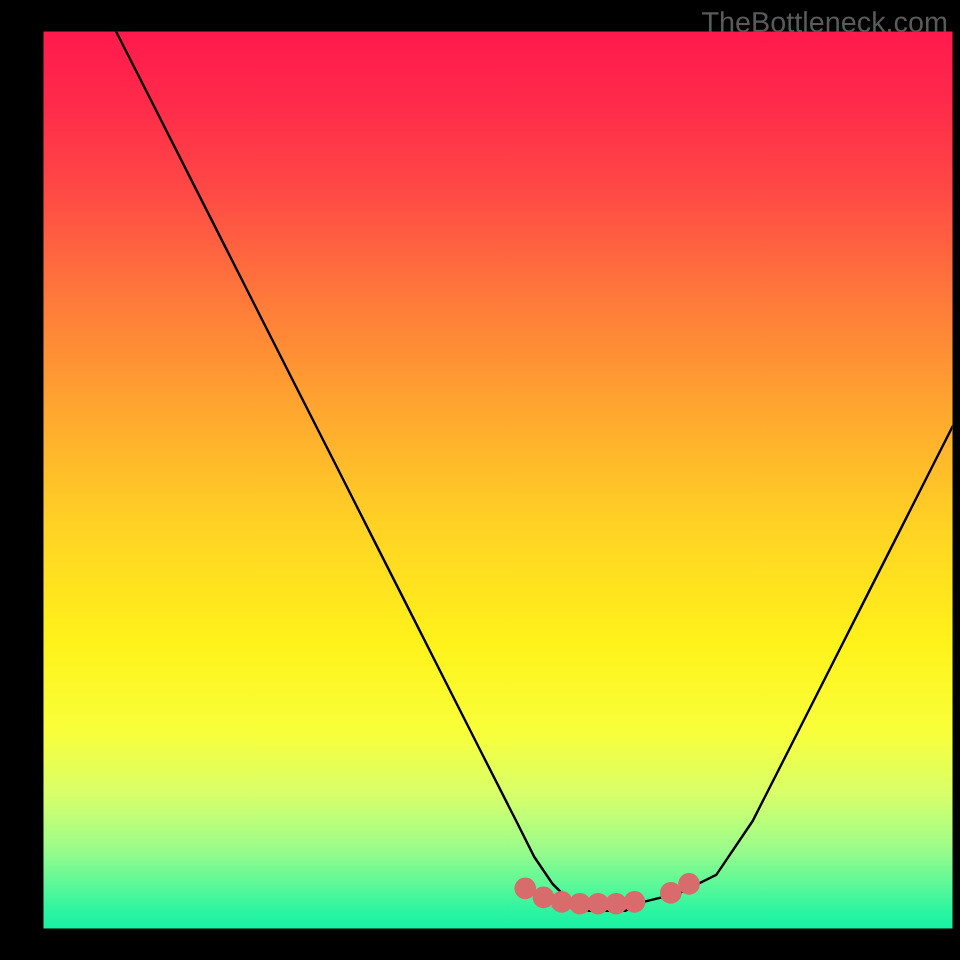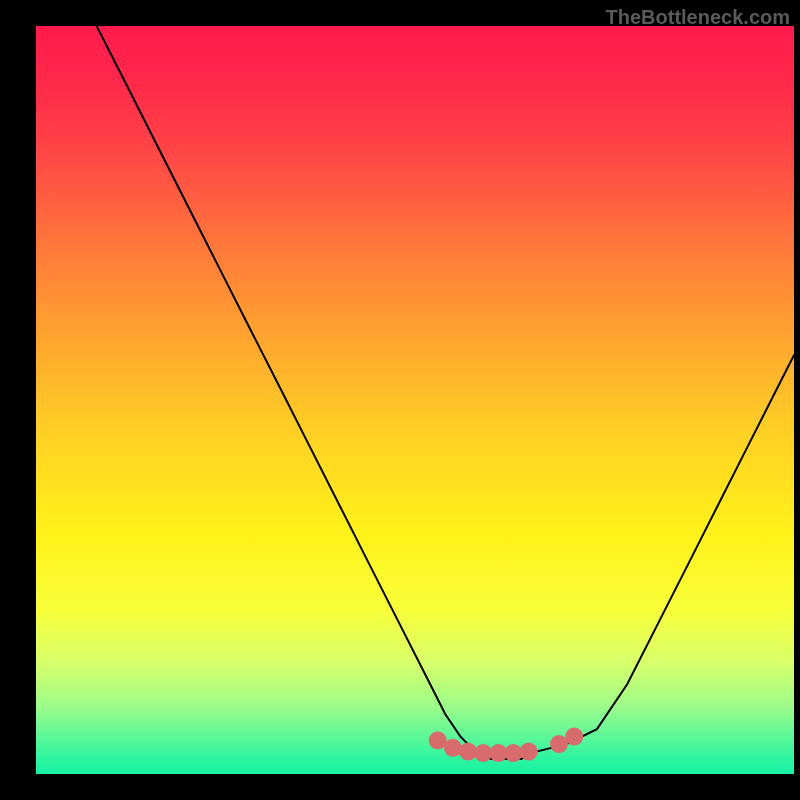--- a/index.html
+++ b/index.html
@@ -1,17 +1,17 @@
 <!DOCTYPE html>
 <html><head>
 <meta charset="utf-8">
 <style>
 * { margin: 0; padding: 0; box-sizing: border-box; }
 body { width: 800px; height: 800px; background: #000; position: relative; overflow: hidden; font-family: Arial, sans-serif; }
-.watermark { position: absolute; top: 6px; right: 10px; color: #5a5a5a; font-size: 20px; font-weight: 700; z-index: 10; }
+.watermark { position: absolute; top: 6px; right: 10px; color: #5a5a5a; font-size: 24px; font-weight: 400; z-index: 10; }
 .frame { position: absolute; left: 36px; top: 26px; right: 6px; bottom: 26px; overflow: hidden; }
 .gradient {
   position: absolute; inset: 0;
   background: linear-gradient(to bottom,
     #ff1a4d 0%,
     #ff2a4a 8%,
     #ff4a45 18%,
     #ff7a3a 30%,
     #ffa62f 42%,
     #ffd224 55%,

